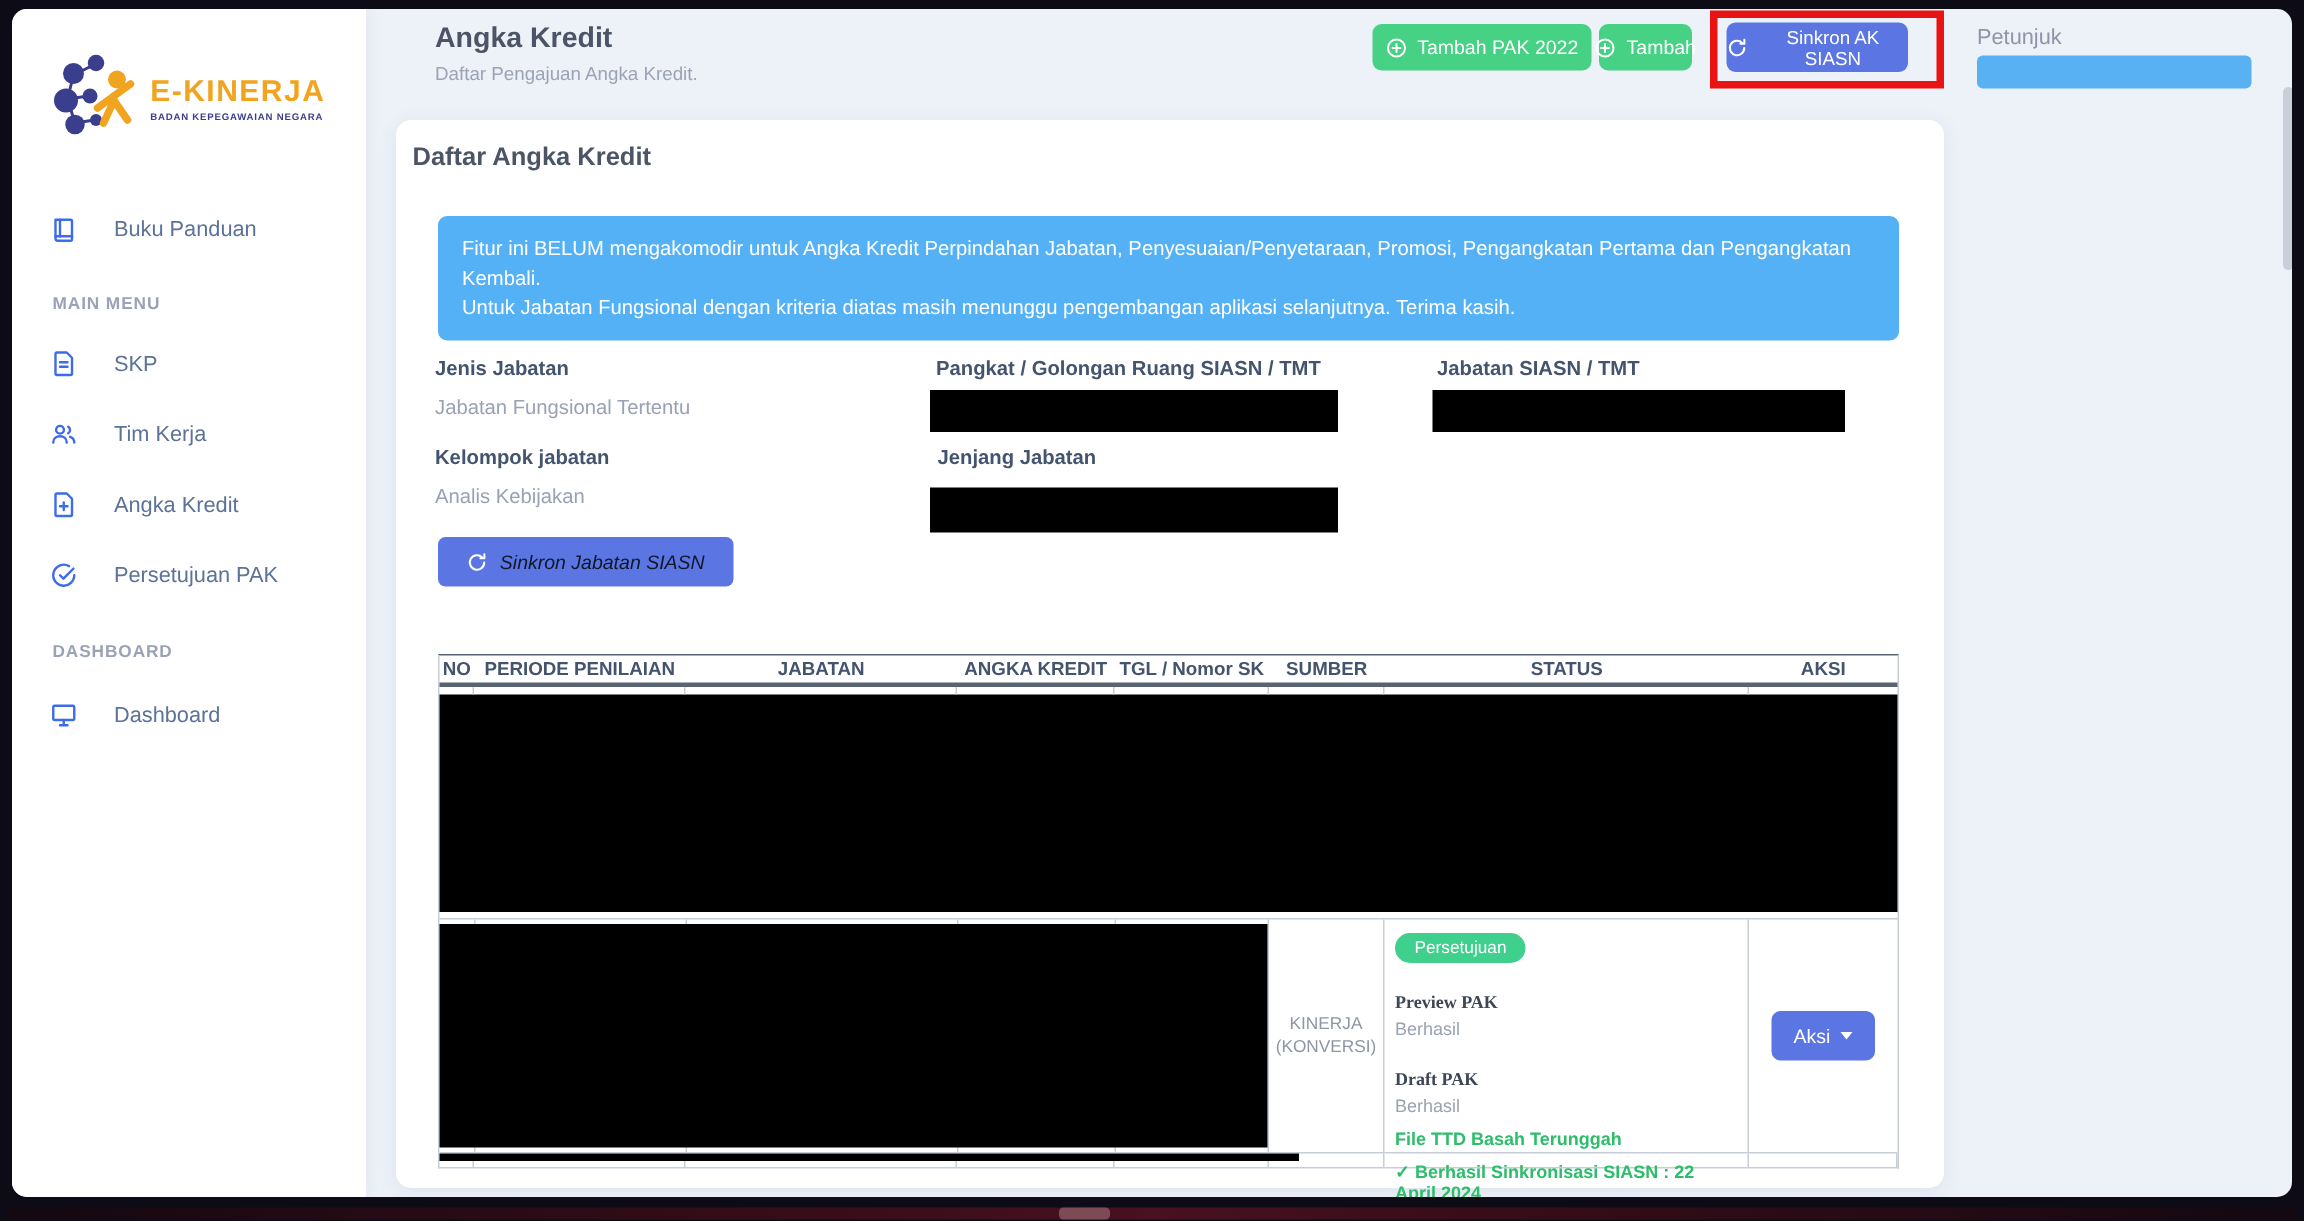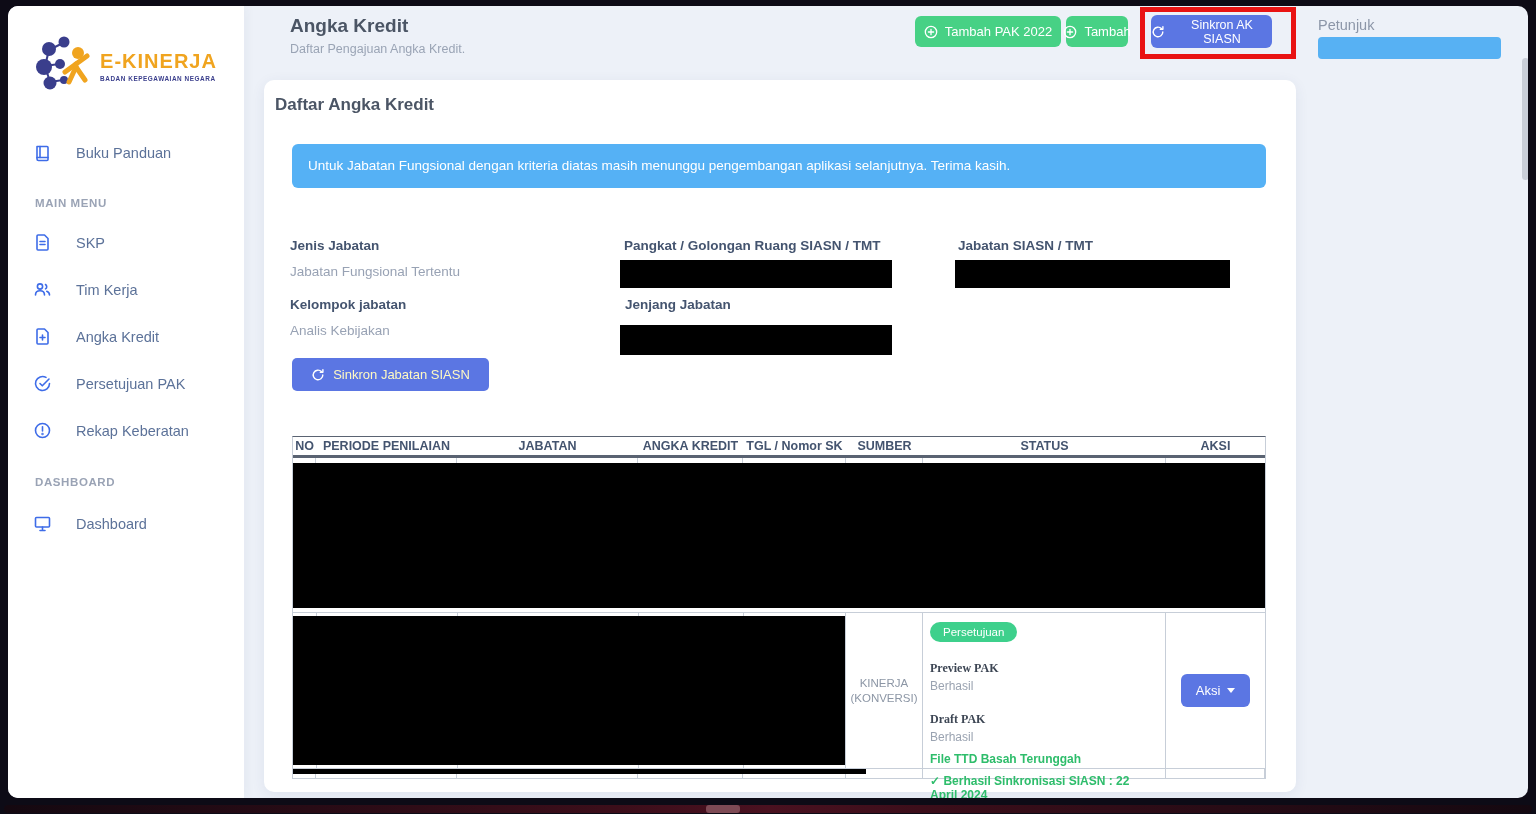--- a/index.html
+++ b/index.html
@@ -78,21 +78,21 @@
   .notice {
     position:absolute; left:28px; top:64px; width:974px;
     background:#55b1f5; color:#fff; border-radius:6px;
     padding:12px 16px; font-size:13.5px; line-height:1.45;
   }
   .f-label { position:absolute; font-size:13.5px; font-weight:600; color:#44546f; }
   .f-value { position:absolute; font-size:13.5px; color:#98a2b4; }
   .redact { position:absolute; background:#000; }
   .btn-inline {
     position:absolute; display:flex; align-items:center; justify-content:center; gap:8px;
-    background:#5b76e3; color:#fef9c3; border:none; border-radius:5px; font-size:13px; font-family:inherit; cursor:pointer;
+    background:#5b76e3; color:#0f172a; border:none; border-radius:5px; font-size:13px; font-family:inherit; cursor:pointer;font-style:italic;
   }
   #btn-sinkron-jabatan { left:28px; top:278px; width:197px; height:33px; }
 
   
   .table {
     position:absolute; left:28px; top:356px; width:974px;
     border:1px solid #c7ced8; border-top:1px solid #5a6372; background:#fff;
   }
   .thead { display:flex; height:21px; align-items:center; border-bottom:3px solid #5a6372; }
   .th { font-size:12.5px; font-weight:bold; color:#44546f; text-align:center; }
@@ -216,30 +216,20 @@
     <div class="menu-item">
       <span class="micon">
         <svg viewBox="0 0 19 19" fill="none" stroke="currentColor" stroke-width="1.6" stroke-linecap="round" stroke-linejoin="round">
           <path d="M16.5 9.5A7 7 0 1 1 13 3.4"></path>
             <path d="M7 9.5l2.3 2.3L16 5"></path>
         </svg>
       </span>
       <span>Persetujuan PAK</span>
     </div>
 
-    <div class="menu-item">
-      <span class="micon">
-        <svg viewBox="0 0 19 19" fill="none" stroke="currentColor" stroke-width="1.6" stroke-linecap="round">
-          <circle cx="9.5" cy="9.5" r="7"></circle>
-            <path d="M9.5 5.8v4.2"></path>
-            <circle cx="9.5" cy="13" r="0.4" fill="currentColor"></circle>
-        </svg>
-      </span>
-      <span>Rekap Keberatan</span>
-    </div>
 
     <div class="section-label dash">DASHBOARD</div>
 
     <div class="menu-item">
       <span class="micon">
         <svg viewBox="0 0 19 19" fill="none" stroke="currentColor" stroke-width="1.6" stroke-linecap="round" stroke-linejoin="round">
           <rect x="2.5" y="3.5" width="14" height="9.5" rx="1"></rect>
             <path d="M7 16.5h5M9.5 13v3.5"></path>
         </svg>
       </span>
@@ -277,20 +267,21 @@
   <div class="red-box"></div>
 
   <div class="petunjuk-label">Petunjuk</div>
   <button class="petunjuk-bar"></button>
   <div class="scroll-thumb"></div>
 
   <div class="card">
     <div class="card-title">Daftar Angka Kredit</div>
 
     <div class="notice">
+      <div>Fitur ini BELUM mengakomodir untuk Angka Kredit Perpindahan Jabatan, Penyesuaian/Penyetaraan, Promosi, Pengangkatan Pertama dan Pengangkatan Kembali.</div>
       <div>Untuk Jabatan Fungsional dengan kriteria diatas masih menunggu pengembangan aplikasi selanjutnya. Terima kasih.</div>
     </div>
 
     <div class="f-label" style="left:26px; top:158px;">Jenis Jabatan</div>
     <div class="f-value" style="left:26px; top:184px;">Jabatan Fungsional Tertentu</div>
 
     <div class="f-label" style="left:360px; top:158px;">Pangkat / Golongan Ruang SIASN / TMT</div>
     <div class="redact" style="left:356px; top:180px; width:272px; height:28px;"></div>
 
     <div class="f-label" style="left:694px; top:158px;">Jabatan SIASN / TMT</div>

